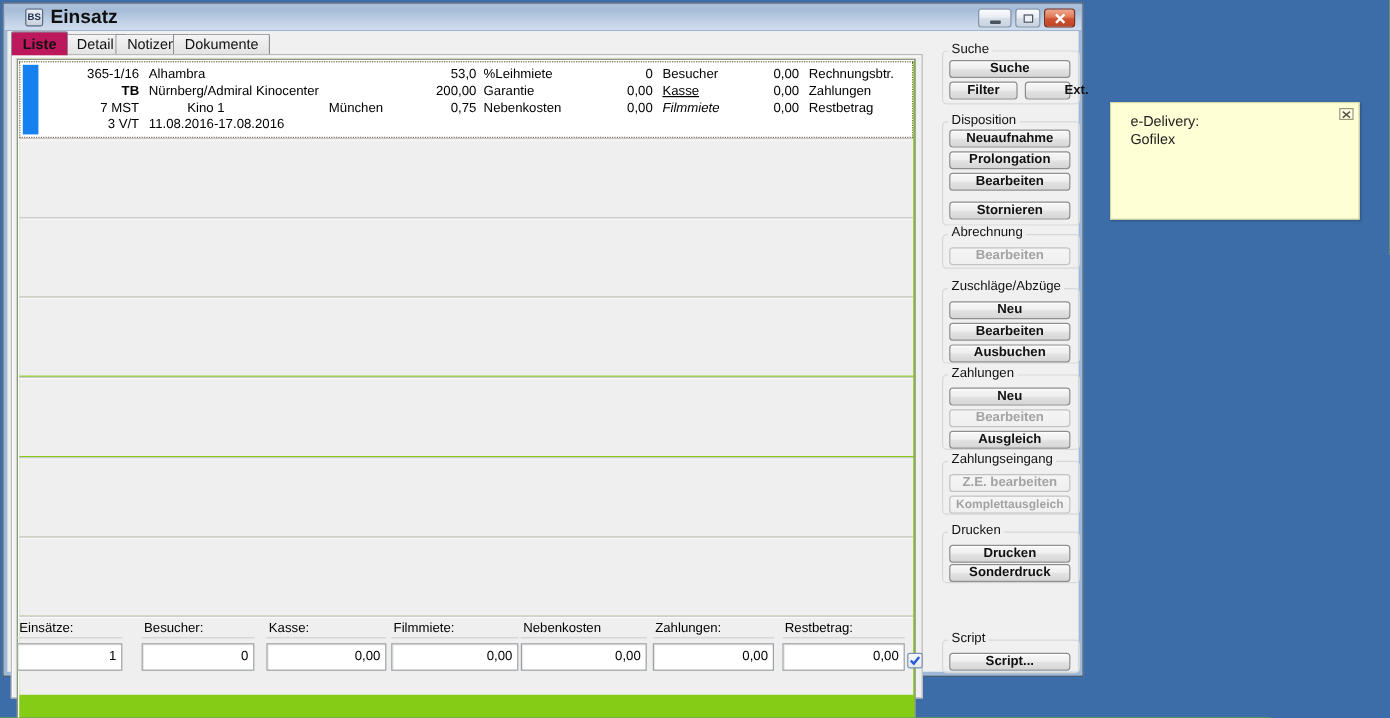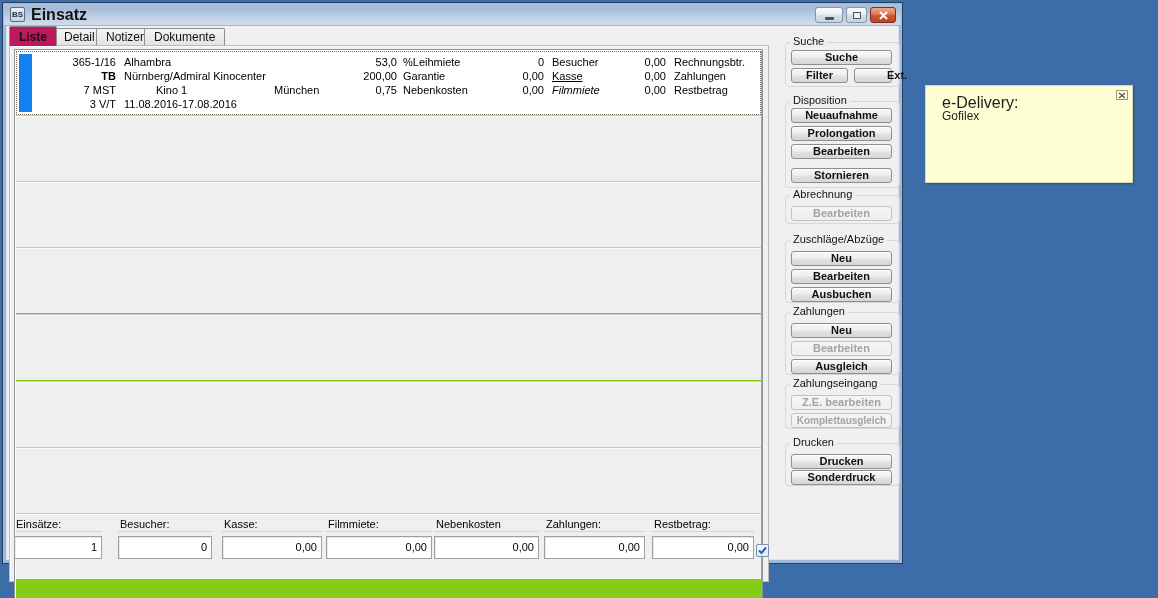--- a/index.html
+++ b/index.html
@@ -6,21 +6,21 @@
   html,body { width:1158px; height:598px; overflow:hidden; }
   body { font-family:"Liberation Sans", sans-serif; font-size:11px; color:#000; background:#3C6DA9; position:relative; }
 
   
   .window { position:absolute; left:2px; top:2px; width:901px; height:562px;
             background:#F0F0F0; border:1px solid #24415F;
             box-shadow: inset 0 0 0 3px #9FB9D9, inset 0 0 0 4px #D9E3F0; }
   .titlebar { position:absolute; left:1px; right:1px; top:1px; height:22px;
               background:linear-gradient(#AEC2DC, #A5BBD7 20%, #C3D3E7 70%, #CFDCEC);
               border-bottom:1px solid #9FB4D0; display:flex; align-items:center; }
-  .app-icon { width:15px; height:15px; margin-left:6px; background:linear-gradient(#E9EDF2,#C9D2DC);
+  .app-icon { width:15px; height:15px; margin-left:17px; background:linear-gradient(#E9EDF2,#C9D2DC);
               border:1px solid #5A6B7E; border-radius:2px; font-size:8px; font-weight:bold;
               color:#203050; display:flex; align-items:center; justify-content:center; }
   .title-text { margin-left:6px; font-size:16px; font-weight:bold; color:#101010; }
   .caption-buttons { position:absolute; right:5px; top:3px; display:flex; gap:3px; }
   .cap-btn { height:16px; border-radius:3px; border:1px solid #8795A8;
              background:linear-gradient(#FBFCFD,#E9EEF4 45%,#D4DDE7 55%,#C8D3DF);
              display:flex; align-items:center; justify-content:center; }
   .cap-btn.min { width:28px; } .cap-btn.res { width:21px; }
   .cap-btn.close { width:26px; border-color:#7C2F1D;
              background:linear-gradient(#F0A78E,#E07a57 45%,#CE5234 55%,#C04326); }
@@ -68,21 +68,21 @@
   .btn { position:absolute; height:15px; border:1px solid #8E8E8E; border-radius:3px;
          background:linear-gradient(#F7F7F7,#EFEFEF 45%,#E2E2E2 55%,#D6D6D6);
          font-size:11px; font-weight:bold; text-align:center; line-height:13px; color:#111;
          box-shadow: inset 0 1px 0 #FFFFFF; }
   .btn.disabled { border-color:#C2C2C2; color:#A3A3A3;
          background:linear-gradient(#F5F5F5,#EFEFEF); box-shadow:none; font-weight:bold; }
 
   
   .note { position:absolute; left:925px; top:85px; width:208px; height:98px;
           border:1px solid #D9D9A8; box-shadow:1px 1px 2px rgba(0,0,0,0.25); }
-  .note-text1 { position:absolute; left:16px; top:8px; font-size:16px; color:#1E1E1E; }
+  .note-text1 { position:absolute; left:16px; top:8px; font-size:12px; color:#1E1E1E; }
   .note-text2 { position:absolute; left:16px; top:23px; font-size:12px; color:#1E1E1E; }
   .note-close { position:absolute; right:4px; top:4px; width:12px; height:10px;
                 border:1px solid #9A9A78; background:#FDFDE8;
                 display:flex; align-items:center; justify-content:center; }
 </style>
 </head>
 <body>
 
 <div class="window">
 
@@ -240,20 +240,24 @@
       <div class="btn disabled" style="left:5px; top:10px; width:101px;">Z.E. bearbeiten</div>
       <div class="btn disabled" style="left:5px; top:28px; width:101px; font-size:10px;">Komplettausgleich</div>
     </div>
 
     <div class="group" style="top:417px; height:43px;">
       <div class="group-label">Drucken</div>
       <div class="btn" style="left:5px; top:10px; width:101px;">Drucken</div>
       <div class="btn" style="left:5px; top:26px; width:101px;">Sonderdruck</div>
     </div>
 
+    <div class="group" style="top:507px; height:28px;">
+      <div class="group-label">Script</div>
+      <div class="btn" style="left:5px; top:10px; width:101px;">Script...</div>
+    </div>
 
   </div>
 </div>
 
 <div class="note" style="background:#FFFFD6;">
   <div class="note-text1">e-Delivery:</div>
   <div class="note-text2">Gofilex</div>
   <div class="note-close">
     <svg width="8" height="7" viewBox="0 0 8 7">
       <path d="M1 1 L7 6 M7 1 L1 6" stroke="#55553A" stroke-width="1.2"></path>

